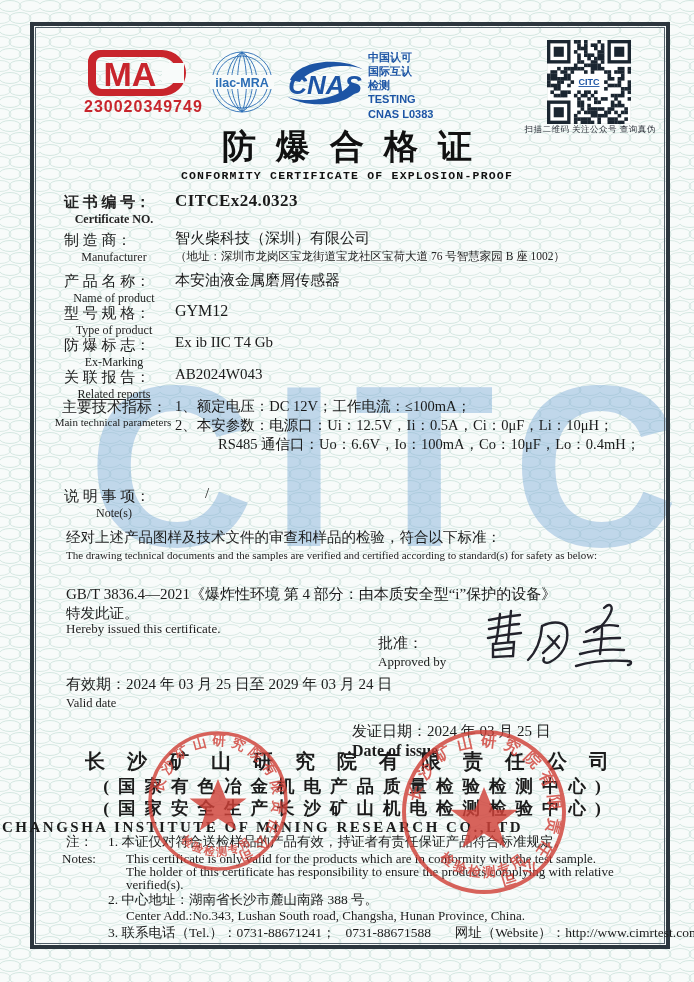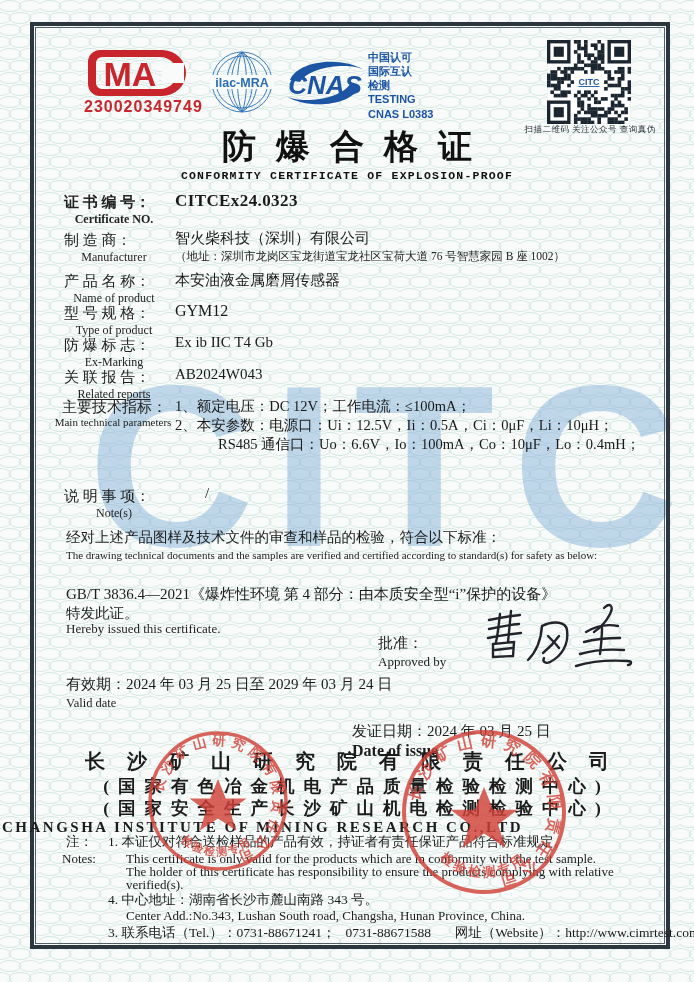--- a/index.html
+++ b/index.html
@@ -391,21 +391,21 @@
     <div class="abs issuer2" style="top:774px;">(国家有色冶金机电产品质量检验检测中心)</div>
     <div class="abs issuer2" style="top:796px;">(国家安全生产长沙矿山机电检测检验中心)</div>
     <div class="abs issuer4" style="top:819px;">CHANGSHA INSTITUTE OF MINING RESEARCH CO.,LTD</div>
 
     <div class="abs note-cn" style="left:66px;top:833px;">注：</div>
     <div class="abs note-en" style="left:62px;top:851px;">Notes:</div>
     <div class="abs note-cn" style="left:108px;top:833px;">1. 本证仅对符合送检样品的产品有效，持证者有责任保证产品符合标准规定。</div>
     <div class="abs note-en" style="left:126px;top:851px;">This certificate is only valid for the products which are in conformity with the test sample.</div>
     <div class="abs note-en" style="left:126px;top:864px;">The holder of this certificate has responsibility to ensure the products complying with relative</div>
     <div class="abs note-en" style="left:126px;top:877px;">verified(s).</div>
-    <div class="abs note-cn" style="left:108px;top:891px;">4. 中心地址：湖南省长沙市麓山南路 343 号。</div>
+    <div class="abs note-cn" style="left:108px;top:891px;">2. 中心地址：湖南省长沙市麓山南路 388 号。</div>
     <div class="abs note-en" style="left:126px;top:908px;">Center Add.:No.343, Lushan South road, Changsha, Hunan Province, China.</div>
     <div class="abs note-cn" style="left:108px;top:924px;white-space:pre;">3. 联系电话（Tel.）：0731-88671241；   0731-88671588       网址（Website）：http://www.cimrtest.com</div>
   </div>
 
   <div class="seal-layer">
     <svg class="abs seal" style="left:145px;top:728px;" width="146" height="146" viewBox="-73 -73 146 146">
       <circle r="68" fill="none" stroke="#d04038" stroke-width="3.5"></circle>
       <path id="ringL" d="M -56,0 A 56,56 0 1 1 56,0 A 56,56 0 1 1 -56,0" fill="none"></path>
       <text font-size="13.5" fill="#d04038" letter-spacing="5" font-weight="bold">
         <textPath href="#ringL" startOffset="8">长沙矿山研究院有限责任公司</textPath>

